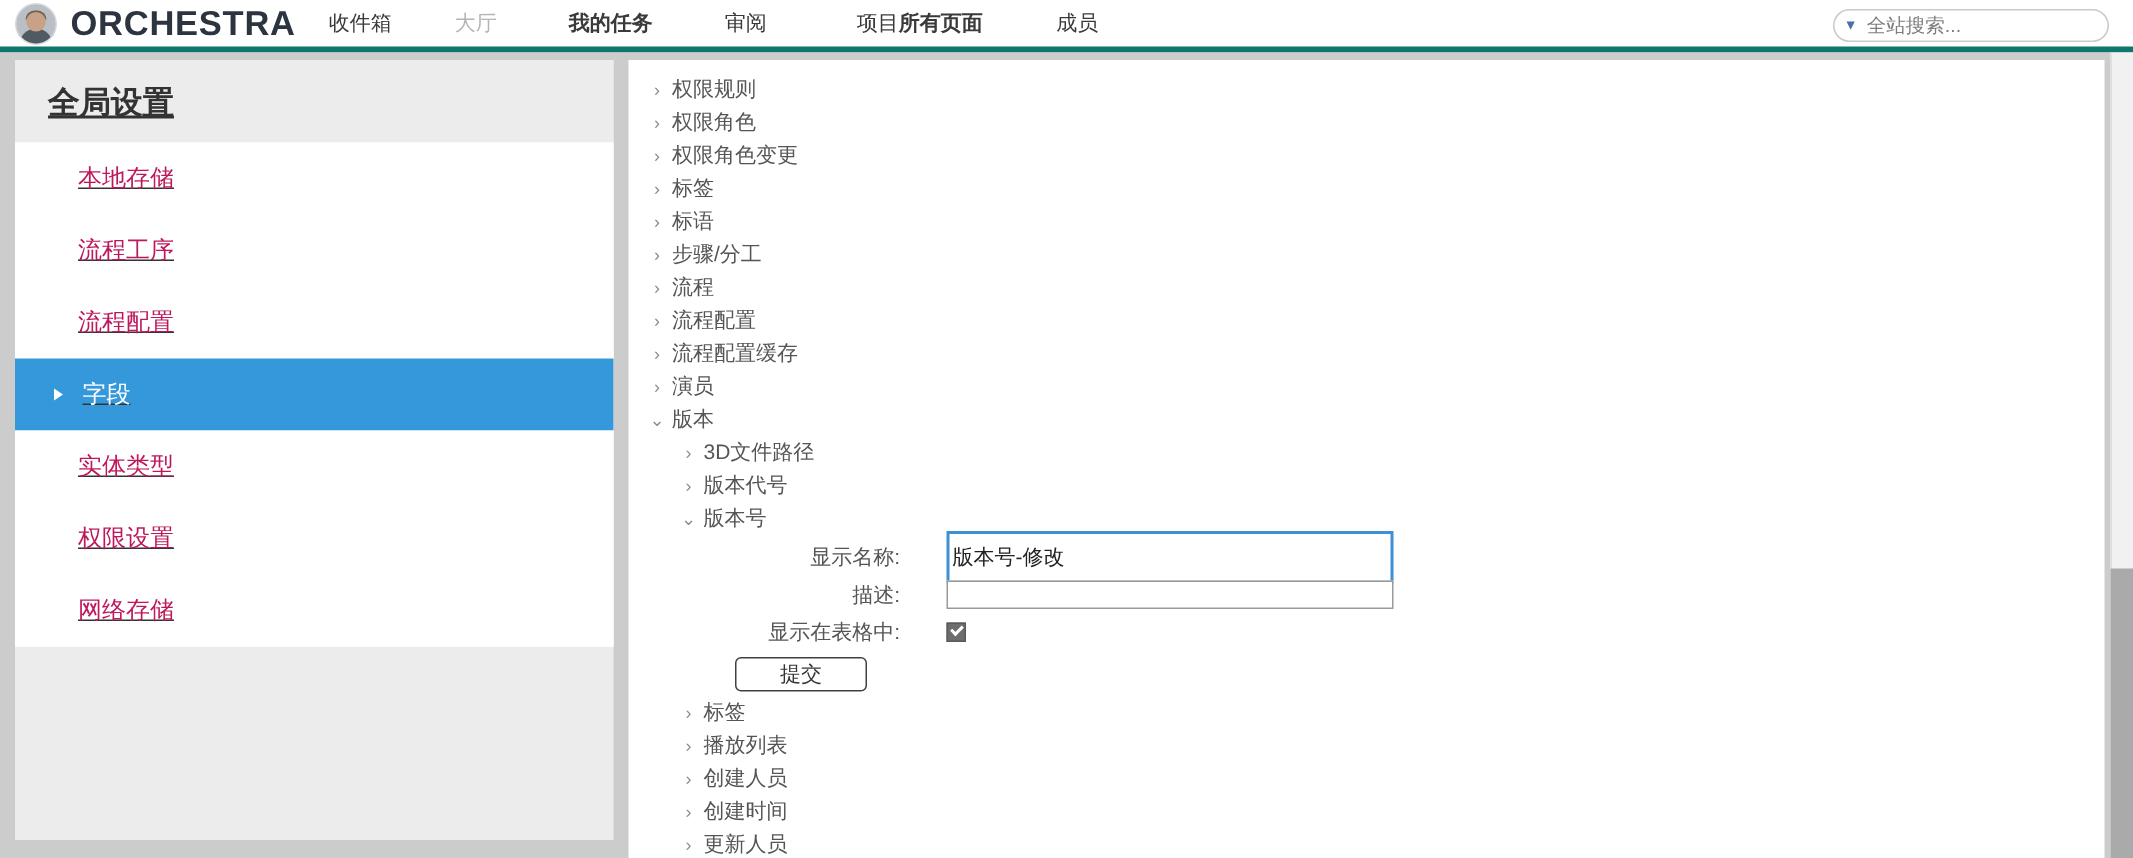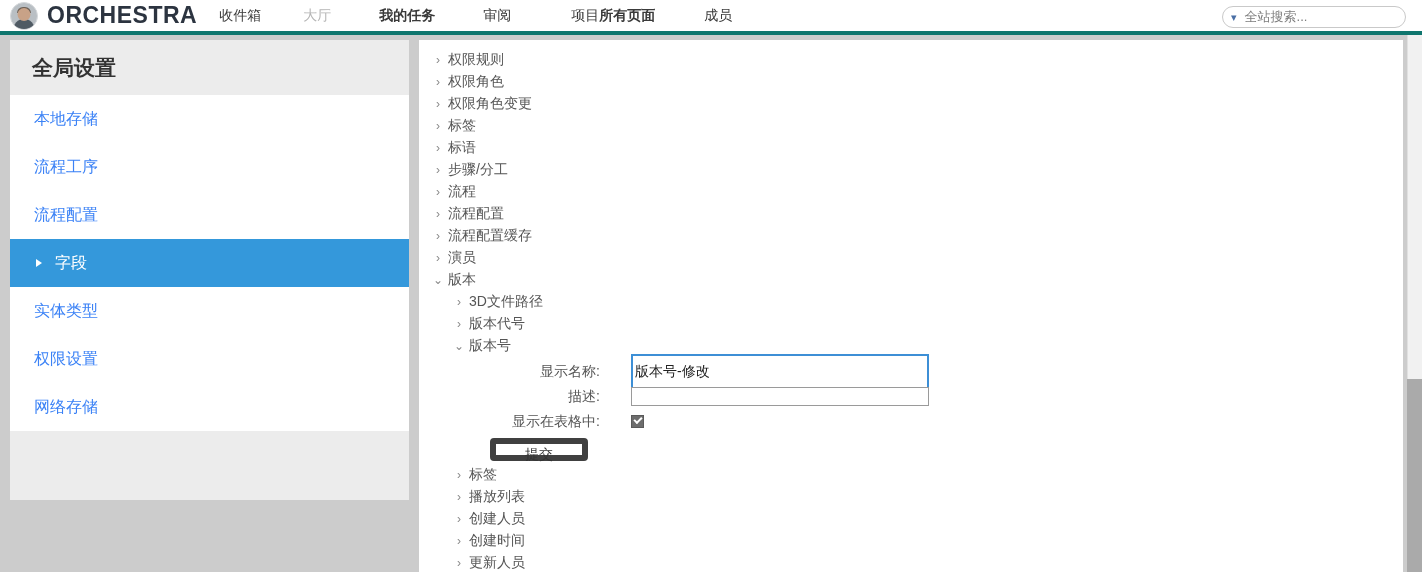--- a/index.html
+++ b/index.html
@@ -133,23 +133,24 @@
     height: 537px;
     background: #cccccc;
   }
 
   
   .sidebar {
     position: absolute;
     left: 10px;
     top: 5px;
     width: 399px;
-    height: 460px;
+    height: 520px;
     background: #ececec;
     box-sizing: border-box;
+    text-decoration: underline;
   }
   .sidebar-header {
     height: 55px;
     background: #ececec;
     display: flex;
     align-items: center;
     padding-left: 22px;
     box-sizing: border-box;
   }
   .sidebar-header span {
@@ -157,25 +158,25 @@
     font-weight: bold;
     color: #333333;
   }
   .sidebar-list {
     background: #ffffff;
   }
   .sb-item {
     height: 48px;
     display: flex;
     align-items: center;
-    padding-left: 24px;
+    padding-left: 42px;
     box-sizing: border-box;
     background: #ffffff;
     font-size: 16px;
-    color: #3b82f6;
+    color: #be185d;
     cursor: pointer;
     position: relative;
   }
   .sb-item.active {
     background: #3498db;
     color: #ffffff;
     padding-left: 26px;
   }
   .sb-item .tri {
     width: 0; height: 0;
@@ -279,23 +280,23 @@
     border-bottom: 2px solid #ffffff;
     transform: rotate(-45deg);
   }
   .btn-row {
     display: flex;
     align-items: center;
     height: 30px;
     padding-left: 13px;
   }
   .submit-btn {
-    width: 98px;
+    width: 88px;
     height: 23px;
-    border: 6px solid #404040;
+    border: 1px solid #404040;
     border-radius: 4px;
     background: #ffffff;
     font-family: "Liberation Sans", "DejaVu Sans", sans-serif;
     font-size: 14px;
     color: #333333;
     cursor: pointer;
     line-height: 21px;
     padding: 0;
   }
 

